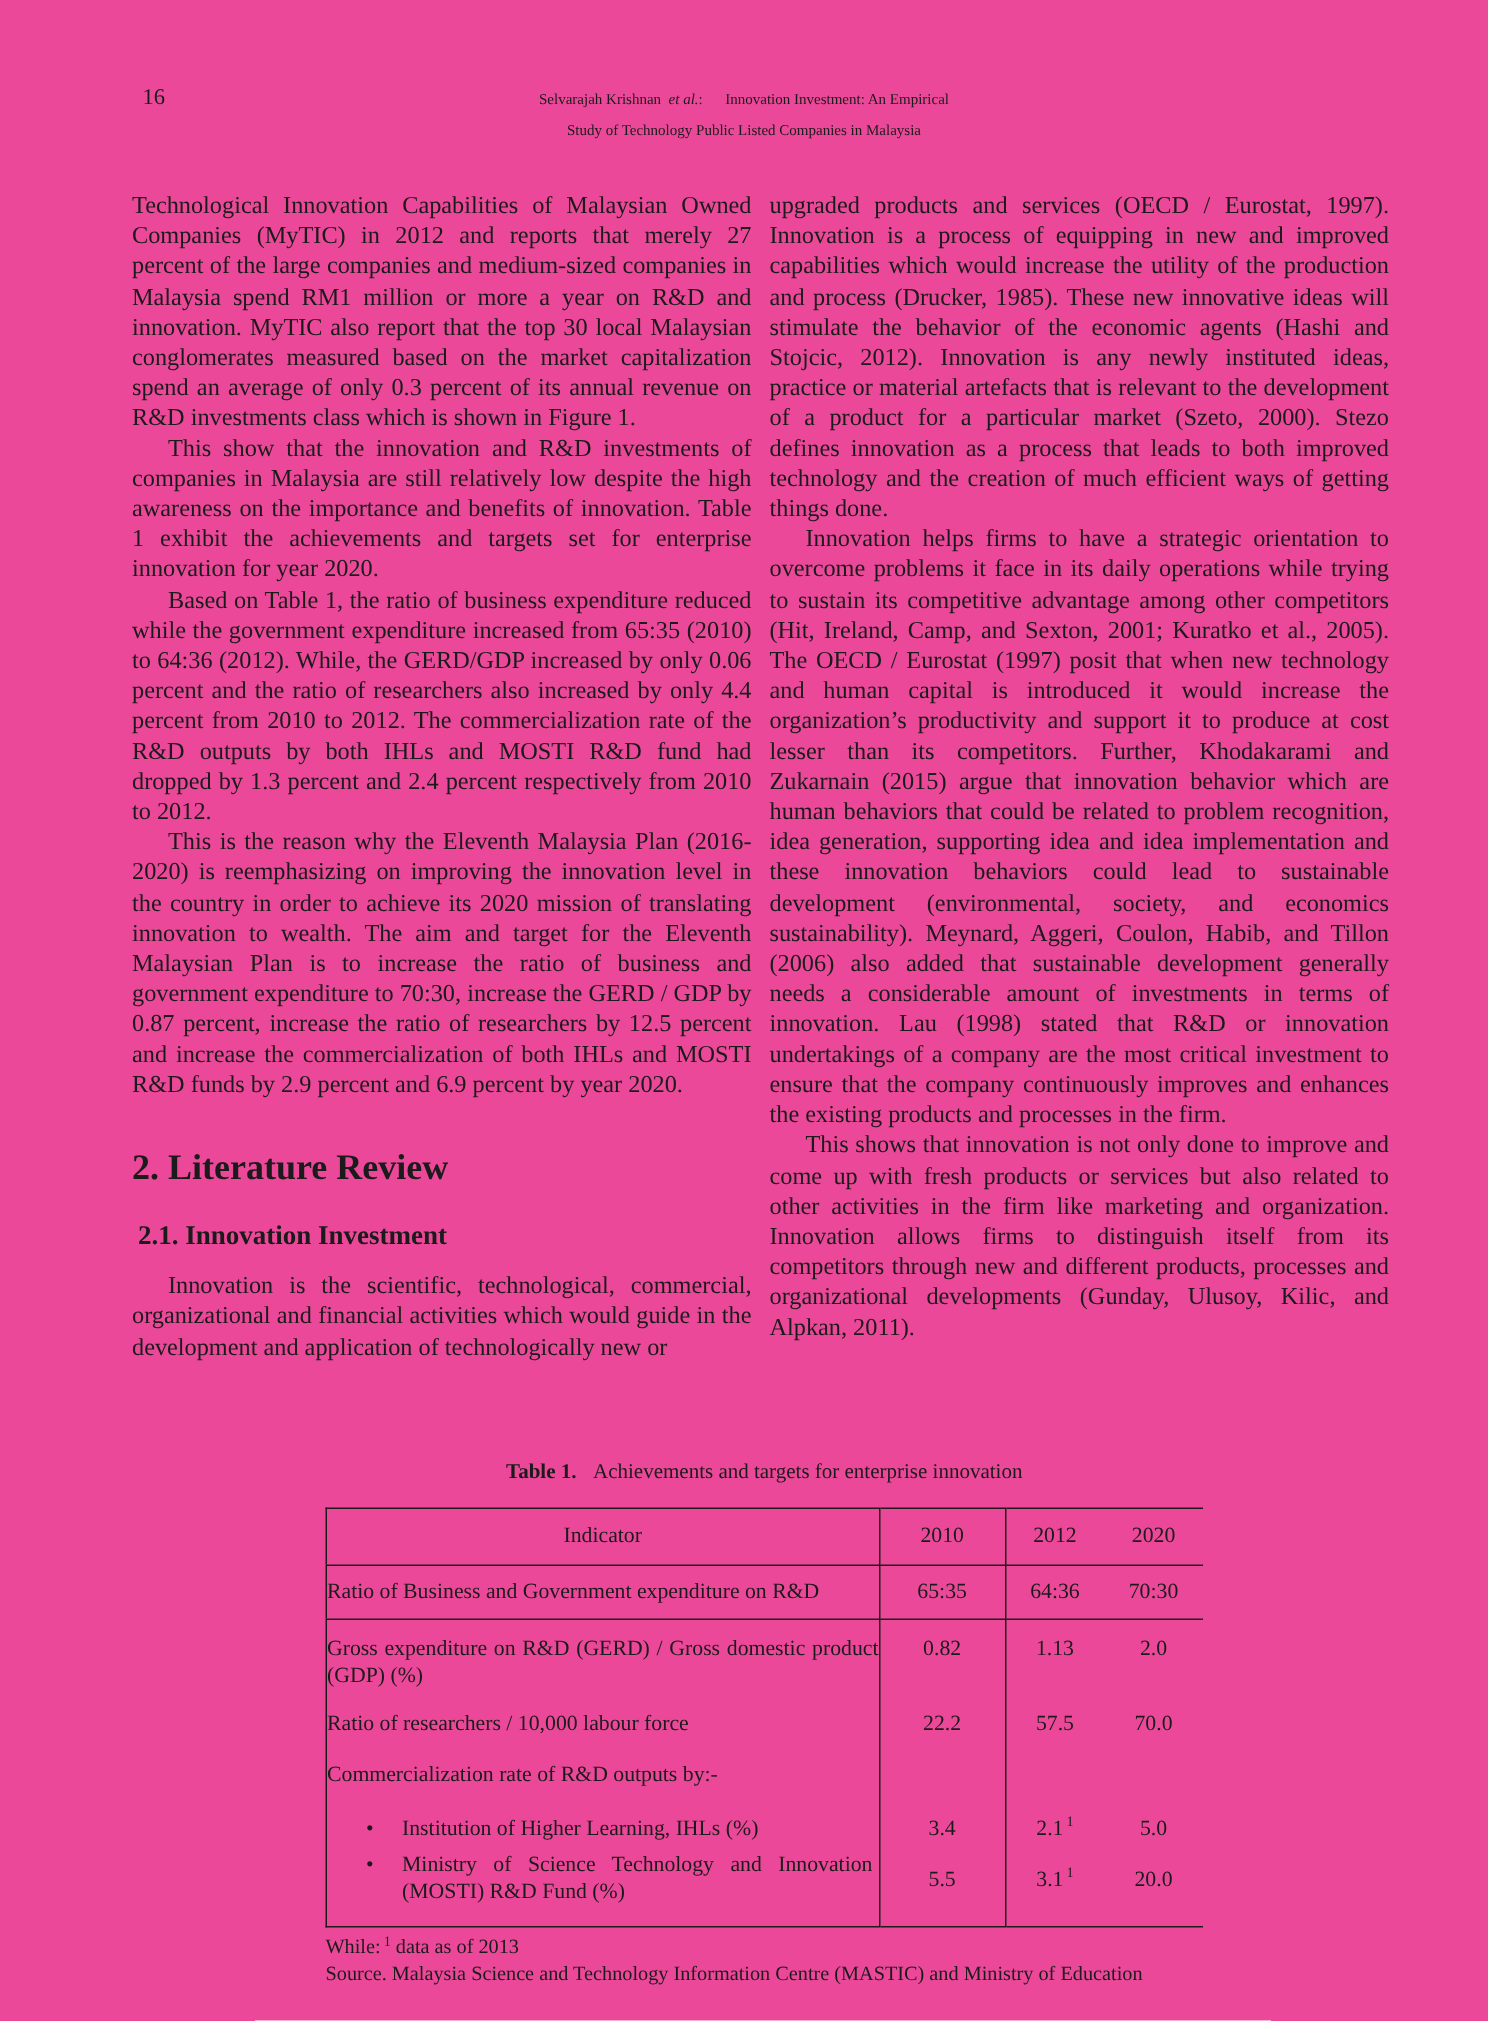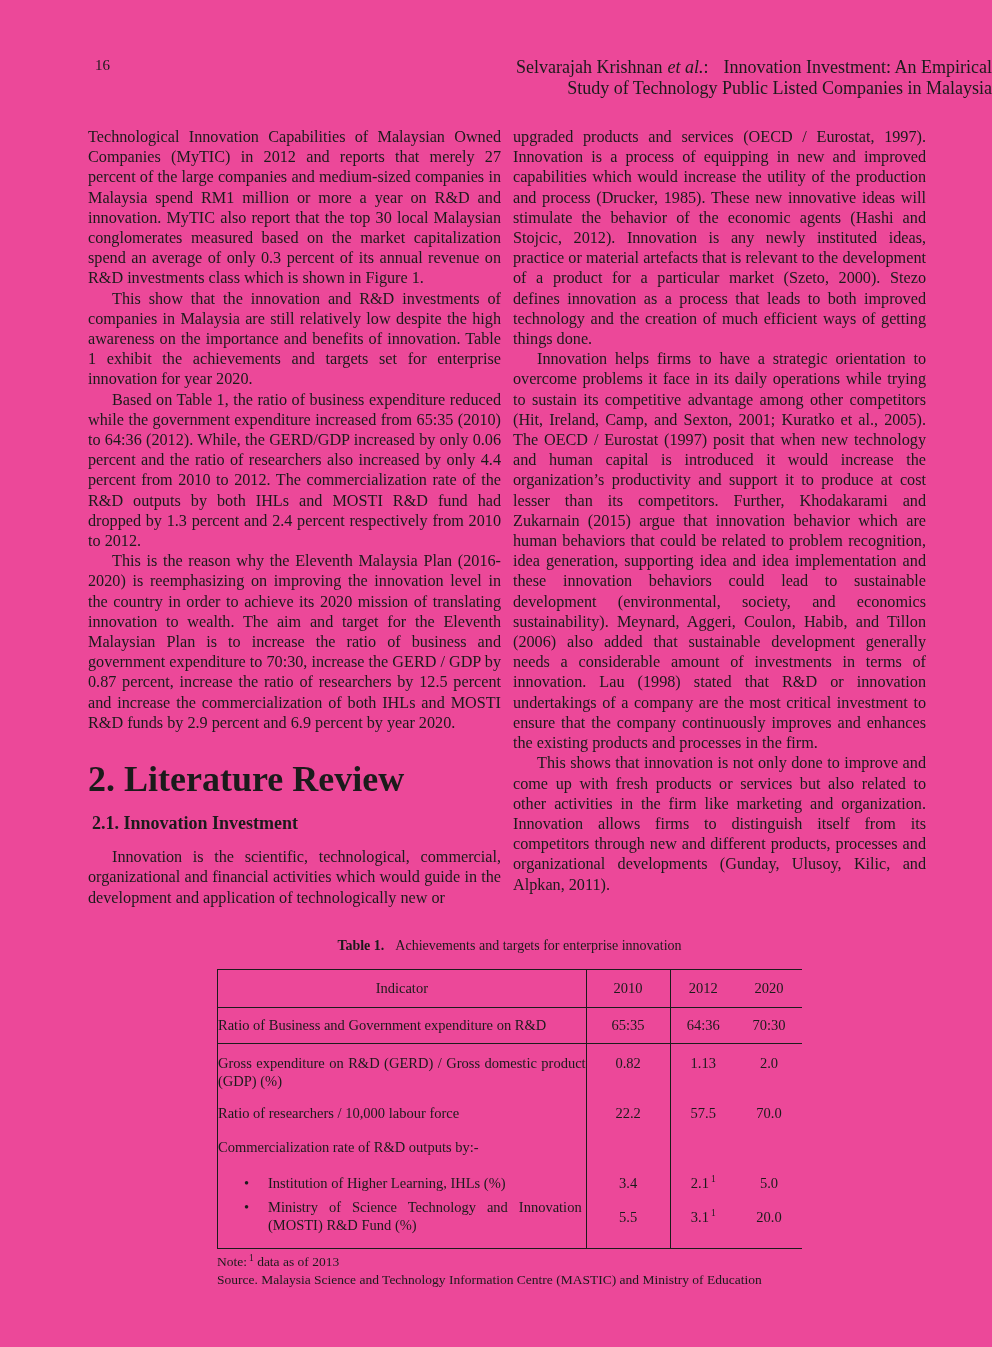--- a/index.html
+++ b/index.html
@@ -1,34 +1,34 @@
 <!DOCTYPE html>
 <html><head>
 <meta charset="utf-8">
 <style>
   html,body{margin:0;padding:0;background:#ffffff;}
   .page{
     position:relative;width:992px;height:1347px;background:#ec4899;
     font-family:"Liberation Serif", serif;color:#1b1b1b;overflow:hidden;
   }
   
-  .runhead{position:absolute;top:57px;left:0;width:100%;font-size:18px;line-height:20.5px;text-align:right;}
+  .runhead{position:absolute;top:57px;left:0;width:100%;font-size:10px;line-height:20.5px;text-align:center;}
   .page-num{position:absolute;top:57px;left:95px;font-size:15px;}
   .rh-etal{font-style:italic;margin-left:5px;}
   .rh-title{margin-left:15px;}
   
   .col{position:absolute;top:127px;width:413px;font-size:16.2px;line-height:20.2px;text-align:justify;}
   .col-left{left:88px;}
   .col-right{left:513px;}
   .col p{margin:0;}
   .col p.indent{text-indent:24px;}
-  h2.sec{font-size:36px;font-weight:bold;margin:30px 0 17px 0;line-height:32px;text-align:left;}
+  h2.sec{font-size:24px;font-weight:bold;margin:30px 0 17px 0;line-height:32px;text-align:left;}
   h3.subsec{font-size:18px;font-weight:bold;margin:0 0 13px 4px;line-height:22px;text-align:left;}
   
-  .table-wrap{position:absolute;left:217px;top:938px;width:585px;}
+  .table-wrap{position:absolute;left:217px;top:974px;width:585px;}
   .tcaption{text-align:center;font-size:14px;margin-bottom:15px;}
   .tcaption .cap-label{font-weight:bold;}
   .tcaption .cap-text{margin-left:11px;}
   table.ach{border-collapse:collapse;width:585px;font-size:14.5px;line-height:18px;
     border-top:1.5px solid #1c1c1c;border-bottom:1.5px solid #1c1c1c;border-left:1.5px solid #1c1c1c;padding-left:20px;}
   table.ach th, table.ach td{padding:0;font-weight:normal;}
   table.ach th:nth-child(1), table.ach td:nth-child(1),
   table.ach th:nth-child(2), table.ach td:nth-child(2){border-right:1.5px solid #1c1c1c;}
   .c-ind{width:369px;} .c-y1{width:84px;} .c-y2{width:66px;} .c-y3{width:66px;}
   tr.r-head th{padding:9px 4px 10px 4px;text-align:center;border-bottom:1.5px solid #1c1c1c;}
@@ -143,18 +143,18 @@
             </div>
           </td>
           <td class="val">5.5</td>
           <td class="val"><span>3.1</span><sup>1</sup></td>
           <td class="val">20.0</td>
         </tr>
       </tbody>
     </table>
 
     <div class="tfoot">
-      <div><span>Note:</span><sup>1</sup> <span>data as of 2013</span></div>
+      <div><span>While:</span><sup>1</sup> <span>data as of 2013</span></div>
       <div>Source. Malaysia Science and Technology Information Centre (MASTIC) and Ministry of Education</div>
     </div>
   </div>
 
 </div>
 
 </body></html>

